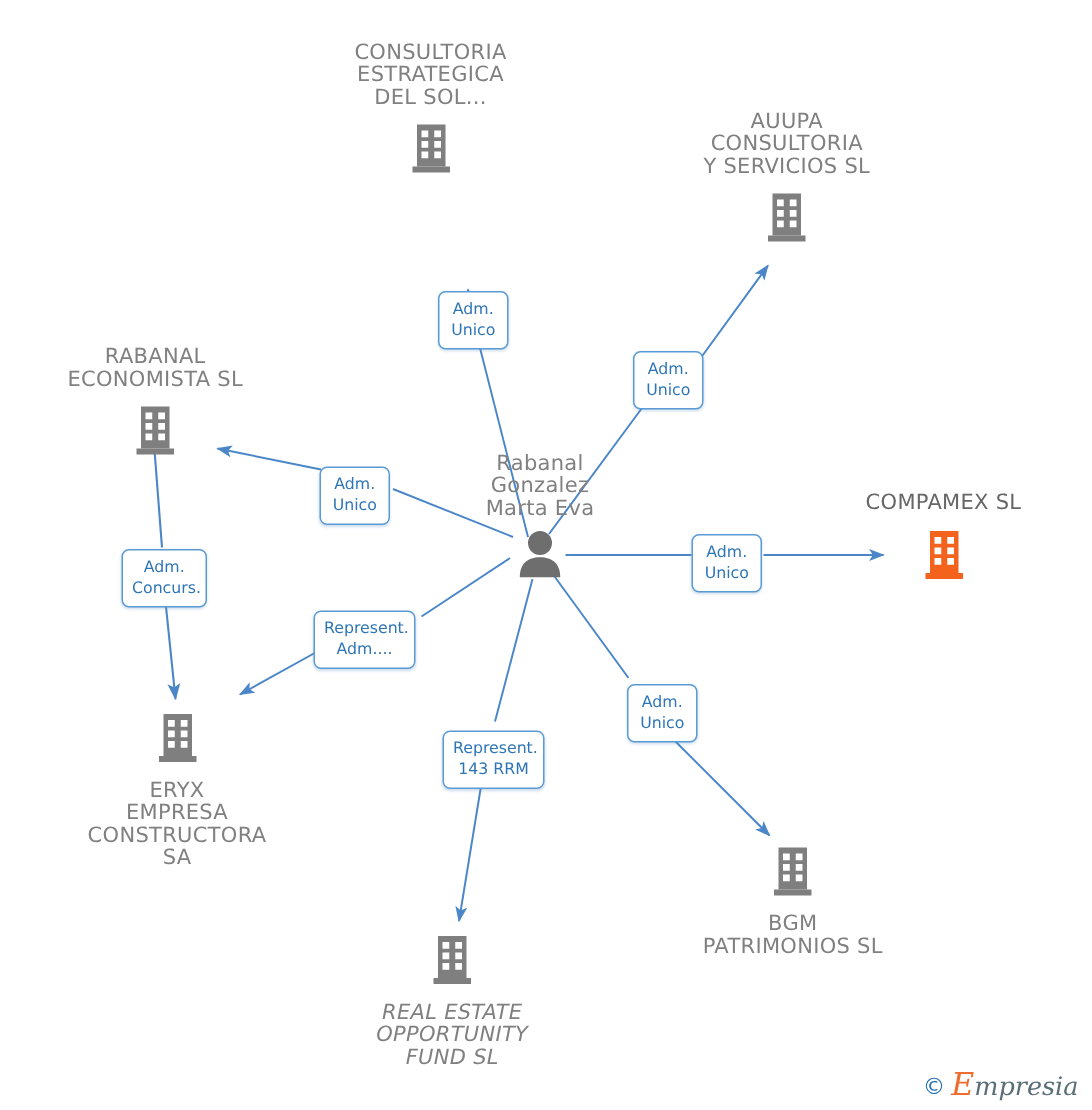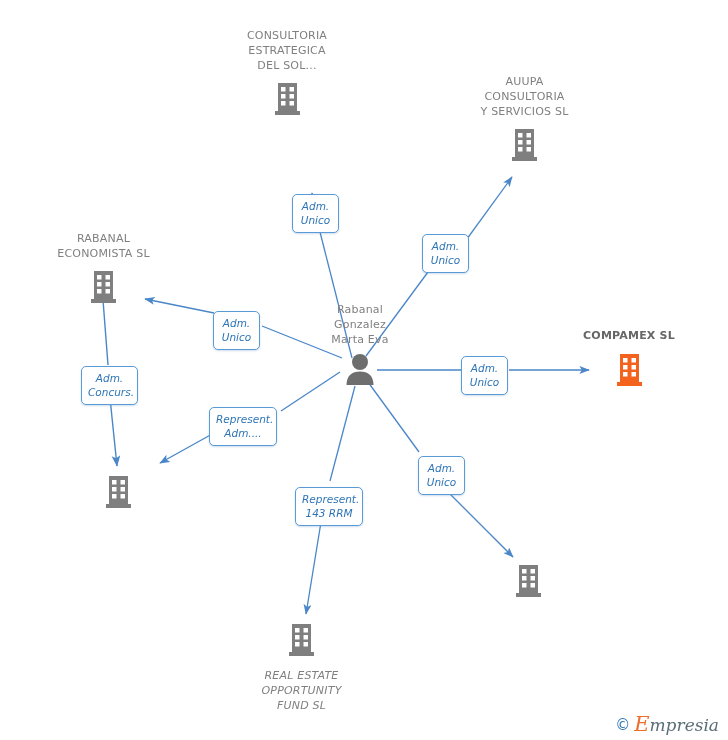--- a/index.html
+++ b/index.html
@@ -6,40 +6,39 @@
   body{
     width:728px;height:740px;position:relative;overflow:hidden;
     font-family:"DejaVu Sans","Liberation Sans",sans-serif;
     -webkit-font-smoothing:antialiased;
   }
   #graph{position:absolute;left:0;top:0;width:728px;height:740px;}
   svg.edges{position:absolute;left:0;top:0;width:728px;height:740px;}
 
   .node{position:absolute;display:flex;flex-direction:column;align-items:center;}
   .node .caption{
-    font-size:11px;line-height:15px;color:#808080;text-align:center;
+    font-size:14px;line-height:15px;color:#808080;text-align:center;
     letter-spacing:.2px;white-space:pre-line;
   }
-  .node.highlight .caption{color:#666666;font-weight:bold;}
+  .node.highlight .caption{color:#666666;font-weight:normal;}
   .node .glyph{display:block;}
 
   .edge-label{
     position:absolute;
     background:#ffffff;
     border:1.5px solid #5b9bd5;
     border-radius:5px;
     color:#2e75b6;
     font-size:10.5px;
     line-height:14px;
     text-align:center;
     padding:4px 6px 5px 6px;
     white-space:pre-line;
     box-sizing:border-box;
     box-shadow:0 1px 2px rgba(90,140,190,.30);
-    font-style:italic;
   }
 
   .watermark{
     position:absolute;right:9px;bottom:6px;
     display:flex;align-items:center;gap:4px;
   }
   .watermark .copy{color:#2e75b6;font-size:15px;line-height:15px;}
   .watermark .brand{
     font-family:"DejaVu Serif","Liberation Serif",serif;
     font-style:italic;font-size:17px;color:#5a6e78;line-height:17px;text-align:right;
@@ -186,20 +185,23 @@
         <rect x="5" y="2" width="19" height="28" fill="#7f7f7f"></rect>
         <rect x="2" y="30" width="25" height="4" fill="#7f7f7f"></rect>
         <rect x="8" y="6" width="4.5" height="4.5" fill="#ffffff"></rect>
         <rect x="16.5" y="6" width="4.5" height="4.5" fill="#ffffff"></rect>
         <rect x="8" y="13" width="4.5" height="4.5" fill="#ffffff"></rect>
         <rect x="16.5" y="13" width="4.5" height="4.5" fill="#ffffff"></rect>
         <rect x="8" y="20" width="4.5" height="4.5" fill="#ffffff"></rect>
         <rect x="16.5" y="20" width="4.5" height="4.5" fill="#ffffff"></rect>
       </svg>
     </span>
+    <div class="caption" style="margin-top:6px;">ERYX
+EMPRESA
+CONSTRUCTORA SA</div>
   </div>
 
   <div class="node" style="left:245px;top:622px;width:113px;">
     <span class="glyph">
       <svg width="29" height="36" viewBox="0 0 29 36">
         <rect x="5" y="2" width="19" height="28" fill="#7f7f7f"></rect>
         <rect x="2" y="30" width="25" height="4" fill="#7f7f7f"></rect>
         <rect x="8" y="6" width="4.5" height="4.5" fill="#ffffff"></rect>
         <rect x="16.5" y="6" width="4.5" height="4.5" fill="#ffffff"></rect>
         <rect x="8" y="13" width="4.5" height="4.5" fill="#ffffff"></rect>
@@ -219,20 +221,22 @@
         <rect x="5" y="2" width="19" height="28" fill="#7f7f7f"></rect>
         <rect x="2" y="30" width="25" height="4" fill="#7f7f7f"></rect>
         <rect x="8" y="6" width="4.5" height="4.5" fill="#ffffff"></rect>
         <rect x="16.5" y="6" width="4.5" height="4.5" fill="#ffffff"></rect>
         <rect x="8" y="13" width="4.5" height="4.5" fill="#ffffff"></rect>
         <rect x="16.5" y="13" width="4.5" height="4.5" fill="#ffffff"></rect>
         <rect x="8" y="20" width="4.5" height="4.5" fill="#ffffff"></rect>
         <rect x="16.5" y="20" width="4.5" height="4.5" fill="#ffffff"></rect>
       </svg>
     </span>
+    <div class="caption" style="margin-top:6px;">BGM
+PATRIMONIOS SL</div>
   </div>
 
   <div class="edge-label" style="left:292px;top:194px;width:47px;">Adm.
 Unico</div>
 
   <div class="edge-label" style="left:422px;top:234px;width:47px;">Adm.
 Unico</div>
 
   <div class="edge-label" style="left:213px;top:311px;width:47px;">Adm.
 Unico</div>

